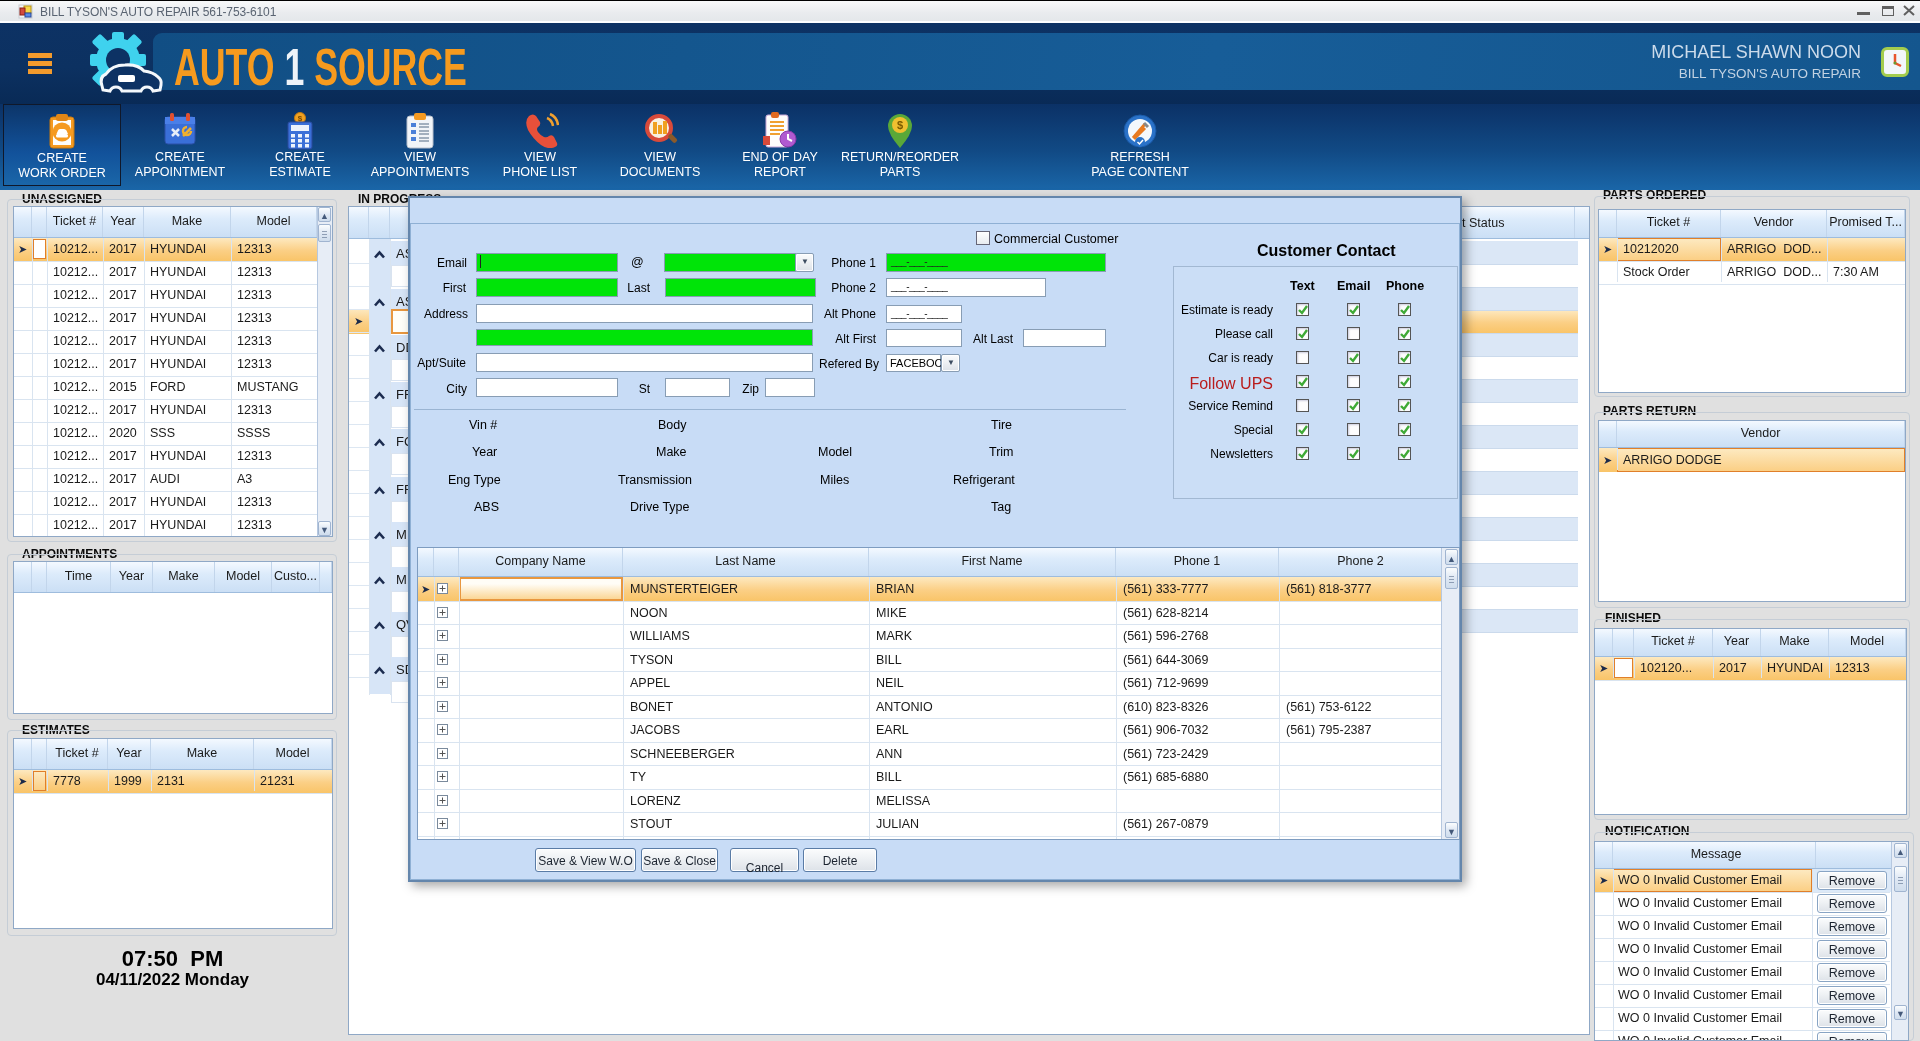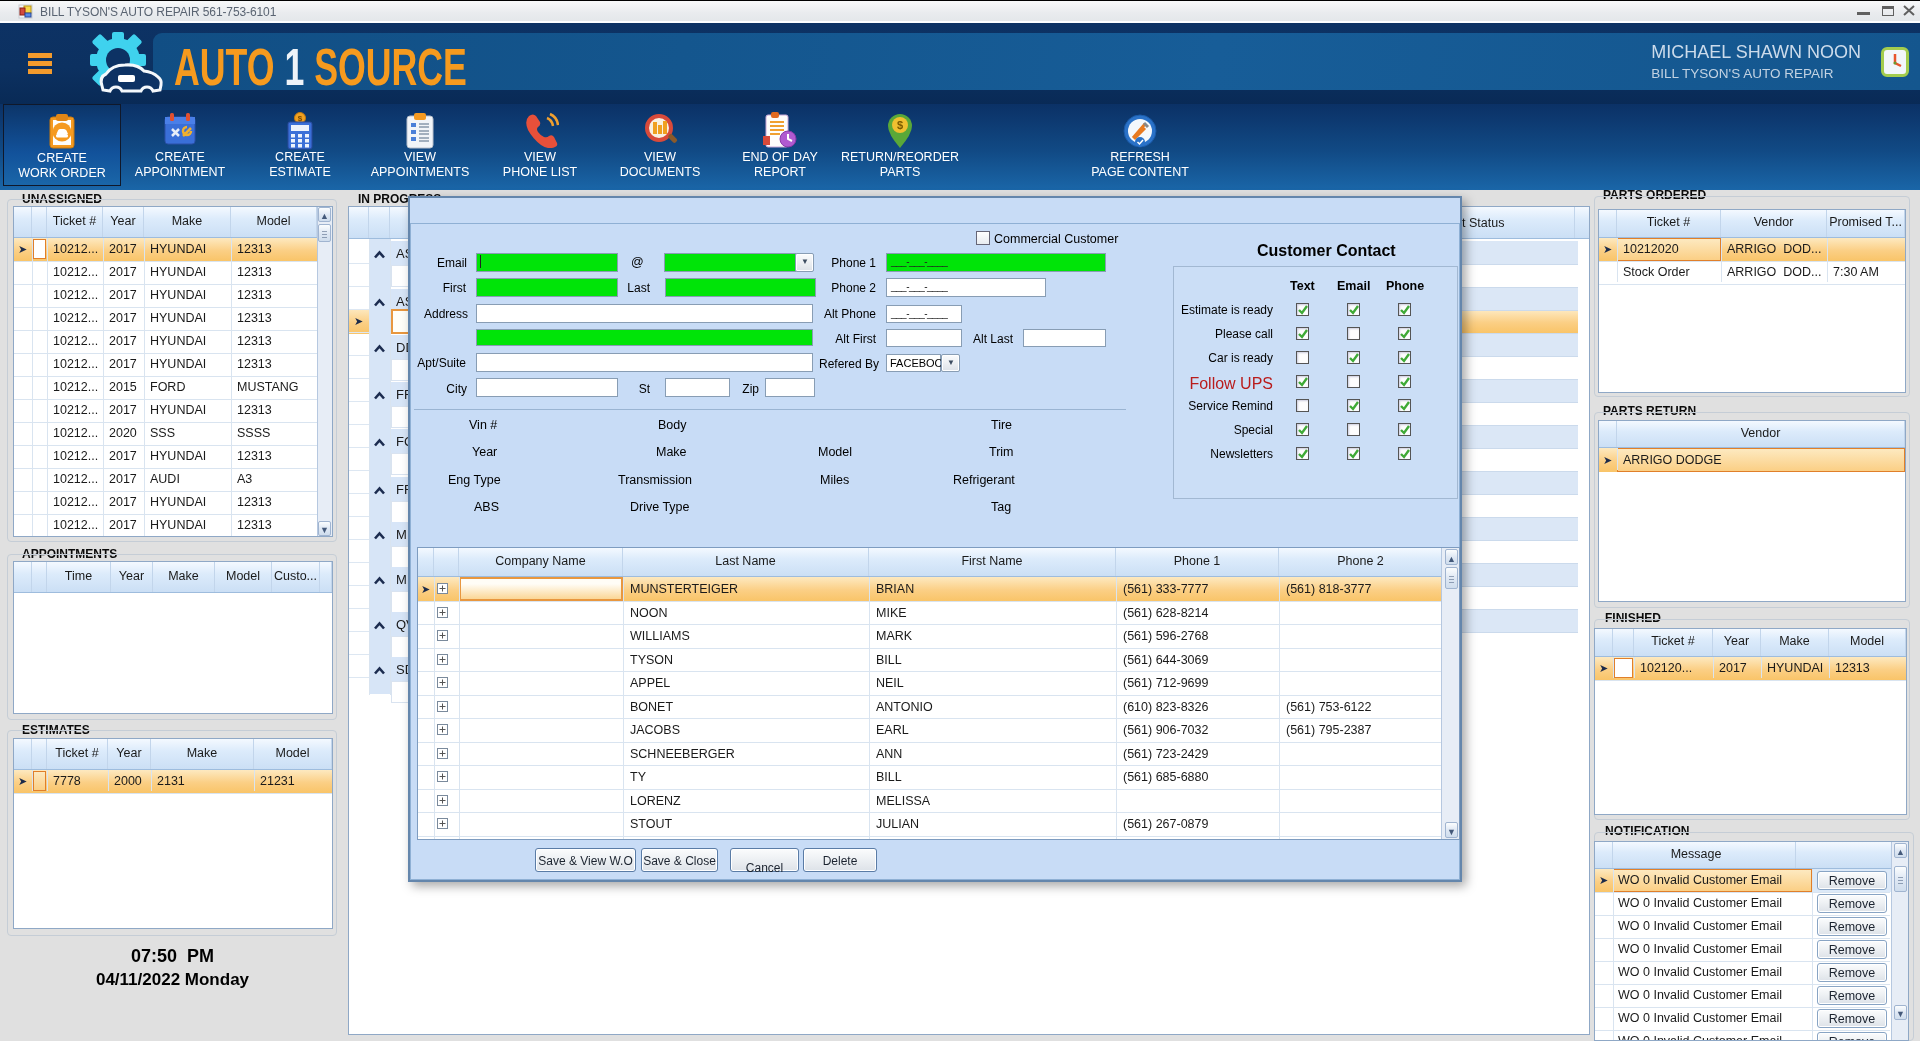--- a/index.html
+++ b/index.html
@@ -9,21 +9,21 @@
 
 #topline { left:0; top:0; width:1920px; height:1px; background:#000; }
 #titlebar { left:0; top:1px; width:1920px; height:20px; background:linear-gradient(#f8f9fa,#e9ebee 60%,#e4e7ea); }
 #titlebar .txt { position:absolute; left:40px; top:4px; font-size:12px; letter-spacing:-0.1px; color:#5a6472; }
 #whiteline { left:0; top:21px; width:1920px; height:2px; background:#fdfeff; }
 #header { left:0; top:23px; width:1920px; height:81px; background:linear-gradient(#0d3264,#0c3161 55%,#092a56); overflow:hidden; }
 #hband { position:absolute; left:153px; top:10px; width:1767px; height:57px; border-radius:9px 0 0 9px; background:linear-gradient(100deg,#114e84 0%,#14568e 30%,#175d98 60%,#14568e 100%); }
 .hbar { position:absolute; left:28px; width:24px; height:5px; background:#f39b2d; }
 #logotext { position:absolute; left:174px; top:15px; font-size:51px; font-weight:bold; color:#f69a1e; letter-spacing:0px; transform:scaleX(0.70); transform-origin:left; white-space:nowrap; }
 #logotext .one { color:#eef3f8; }
-#uname { position:absolute; right:59px; top:19px; color:#ccdbeb; font-size:18px; }
+#uname { position:absolute; right:59px; top:19px; text-align:right; color:#ccdbeb; font-size:18px; }
 #uname .sub { font-size:13.5px; margin-top:3px; color:#c2d2e2; }
 #clockicon { position:absolute; left:1881px; top:24px; width:28px; height:30px; border-radius:6px; background:#f2f6fa; border:3px solid #a3cc4e; }
 
 #toolbar { left:0; top:104px; width:1920px; height:86px; background:linear-gradient(#0b3166,#114a85 55%,#1a66a8); }
 .tbtn { position:absolute; top:0; width:120px; height:82px; text-align:center; color:#fff; font-size:12.5px; }
 .tbtn .lbl { position:absolute; top:46px; width:100%; line-height:15px; }
 .tbtn svg { position:absolute; top:8px; left:50%; transform:translateX(-50%); }
 #tb0 { border:1px solid #10182a; background:linear-gradient(#0c3569,#12529b 60%,#1a66a8); left:3px; width:118px; height:82px; }
 
 .glabel { position:absolute; font-size:12px; font-weight:bold; color:#0a0a0a; white-space:nowrap; }
@@ -317,31 +317,31 @@
 <div class="hc" style="left:18px;width:15px"></div>
 <div class="hc" style="left:33px;width:61px">Ticket #</div>
 <div class="hc" style="left:94px;width:43px">Year</div>
 <div class="hc" style="left:137px;width:103px">Make</div>
 <div class="hc" style="left:240px;width:78px">Model</div>
 </div>
 <div class="selrow" style="left:0;top:31px;width:318px;height:23px"></div>
 <div class="arrowptr" style="left:4px;top:36px">➤</div>
 <div style="position:absolute;left:19px;top:32px;width:13px;height:20px;background:linear-gradient(#fde9c0,#fbcf85);border:1px solid #e07f2a"></div>
 <div class="cell" style="left:39px;top:35px">7778</div>
-<div class="cell" style="left:100px;top:35px">2000</div>
+<div class="cell" style="left:100px;top:35px">1999</div>
 <div class="cell" style="left:143px;top:35px">2131</div>
 <div class="cell" style="left:246px;top:35px">21231</div>
 <div class="rowline" style="top:54px"></div>
 <div class="vline" style="left:18px;top:31px;bottom:137px"></div>
 <div class="vline" style="left:33px;top:31px;bottom:137px"></div>
 <div class="vline" style="left:94px;top:31px;bottom:137px"></div>
 <div class="vline" style="left:137px;top:31px;bottom:137px"></div>
 <div class="vline" style="left:240px;top:31px;bottom:137px"></div>
 </div>
-<div class="abs" style="left:0px;top:946px;width:345px;text-align:center;font-size:18px;font-weight:bold;color:#000">07:50&nbsp; PM</div>
+<div class="abs" style="left:0px;top:946px;width:345px;text-align:center;font-size:22px;font-weight:bold;color:#000">07:50&nbsp; PM</div>
 <div class="abs" style="left:0px;top:970px;width:345px;text-align:center;font-size:17px;font-weight:bold;color:#000">04/11/2022 Monday</div>
 <div class="glabel" style="left:358px;top:192px">IN PROGRESS</div>
 <div class="tbl" style="left:348px;top:206px;width:1242px;height:829px">
 <div class="thead" style="height:32px">
 <div class="hc" style="left:0px;width:20px"></div>
 <div class="hc" style="left:20px;width:21px"></div>
 <div class="hc" style="left:41px;width:995px;text-align:left;padding-left:8px"></div>
 <div class="hc" style="left:1036px;width:190px"></div>
         <div class="cell" style="left:1113px;top:9px;font-size:12.5px">t Status</div>
 </div>
@@ -518,21 +518,21 @@
 <div class="vline" style="left:39px;top:28px;bottom:136px"></div>
 <div class="vline" style="left:118px;top:28px;bottom:136px"></div>
 <div class="vline" style="left:166px;top:28px;bottom:136px"></div>
 <div class="vline" style="left:234px;top:28px;bottom:136px"></div>
 </div>
 <div class="glabel" style="left:1605px;top:824px">NOTIFICATION</div>
 <div class="gbox" style="left:1594px;top:832px;width:320px;height:209px"></div>
 <div class="tbl" style="left:1594px;top:841px;width:315px;height:200px">
 <div class="thead" style="height:27px">
 <div class="hc" style="left:0px;width:18px"></div>
-<div class="hc" style="left:2px;width:199px;padding-top:5px">Message</div>
+<div class="hc" style="left:22px;width:199px;padding-top:5px">Message</div>
 <div class="hc" style="left:217px;width:80px"></div>
 </div>
 <div class="selrow" style="left:0;top:27px;width:217px;height:23px"></div>
       <div style="position:absolute;left:217px;top:27px;width:80px;height:23px;background:#dce9f8"></div>
 <div class="arrowptr" style="left:4px;top:32px">➤</div>
 <div style="position:absolute;left:18px;top:27px;width:199px;height:23px;border:1px solid #e07f2a;background:linear-gradient(#fde9c0,#fbcf85)"></div>
 <div class="cell" style="left:23px;top:31px">WO 0 Invalid Customer Email</div>
 <div class="btn" style="left:222px;top:29px;width:70px;height:19px;padding-top:2px">Remove</div>
 <div class="rowline" style="top:50px;right:18px"></div>
 <div class="cell" style="left:23px;top:54px">WO 0 Invalid Customer Email</div>

